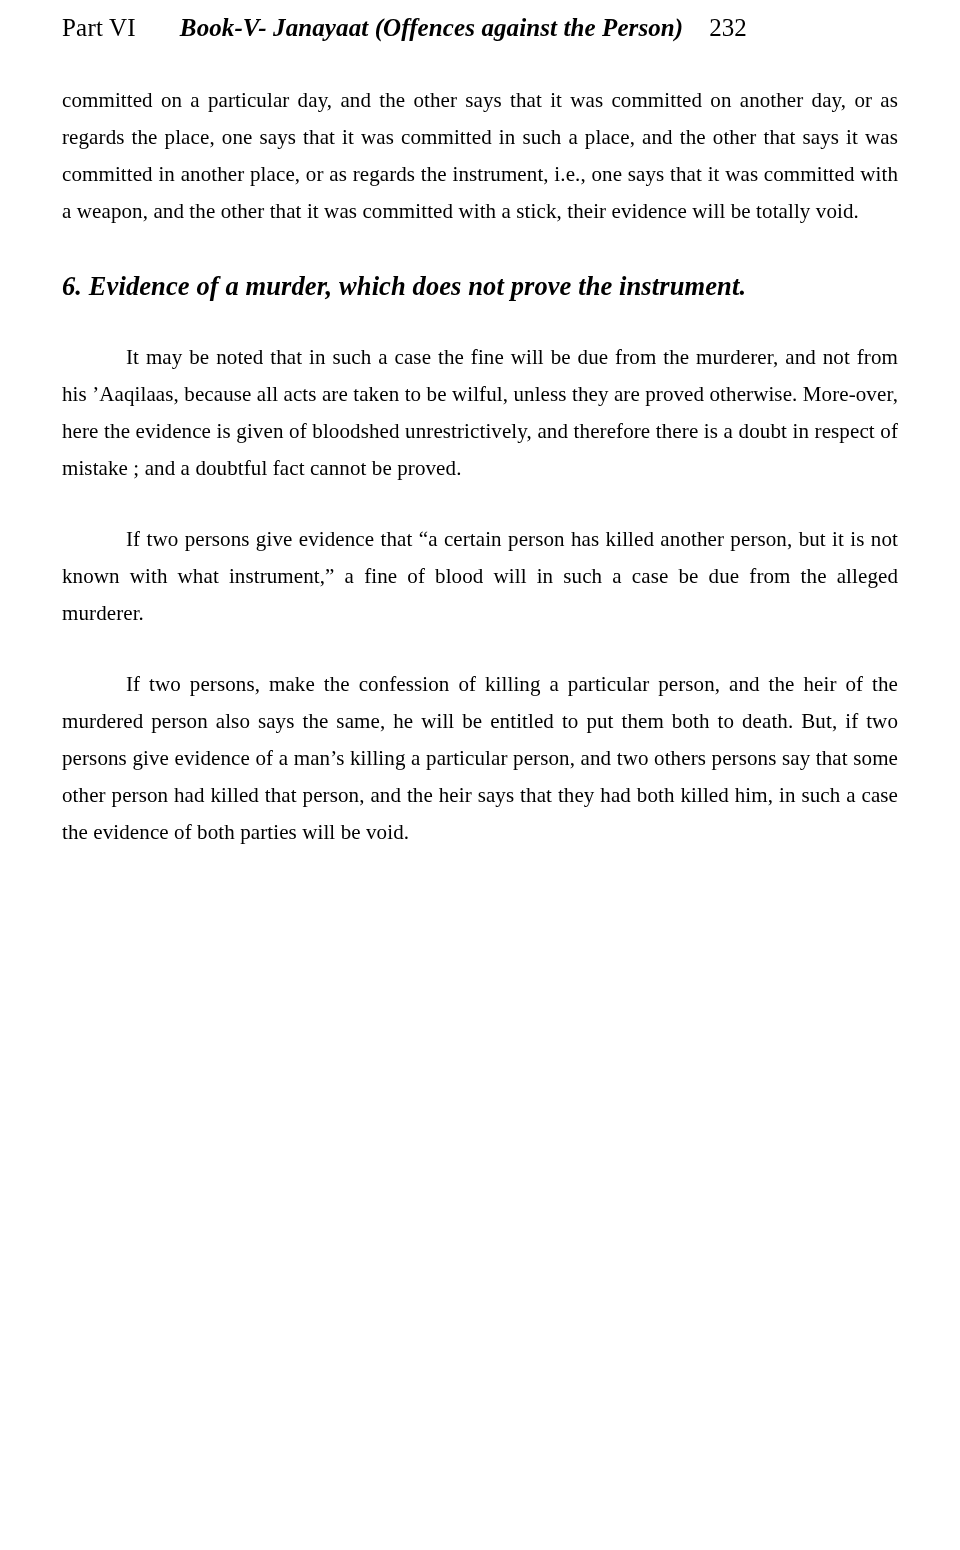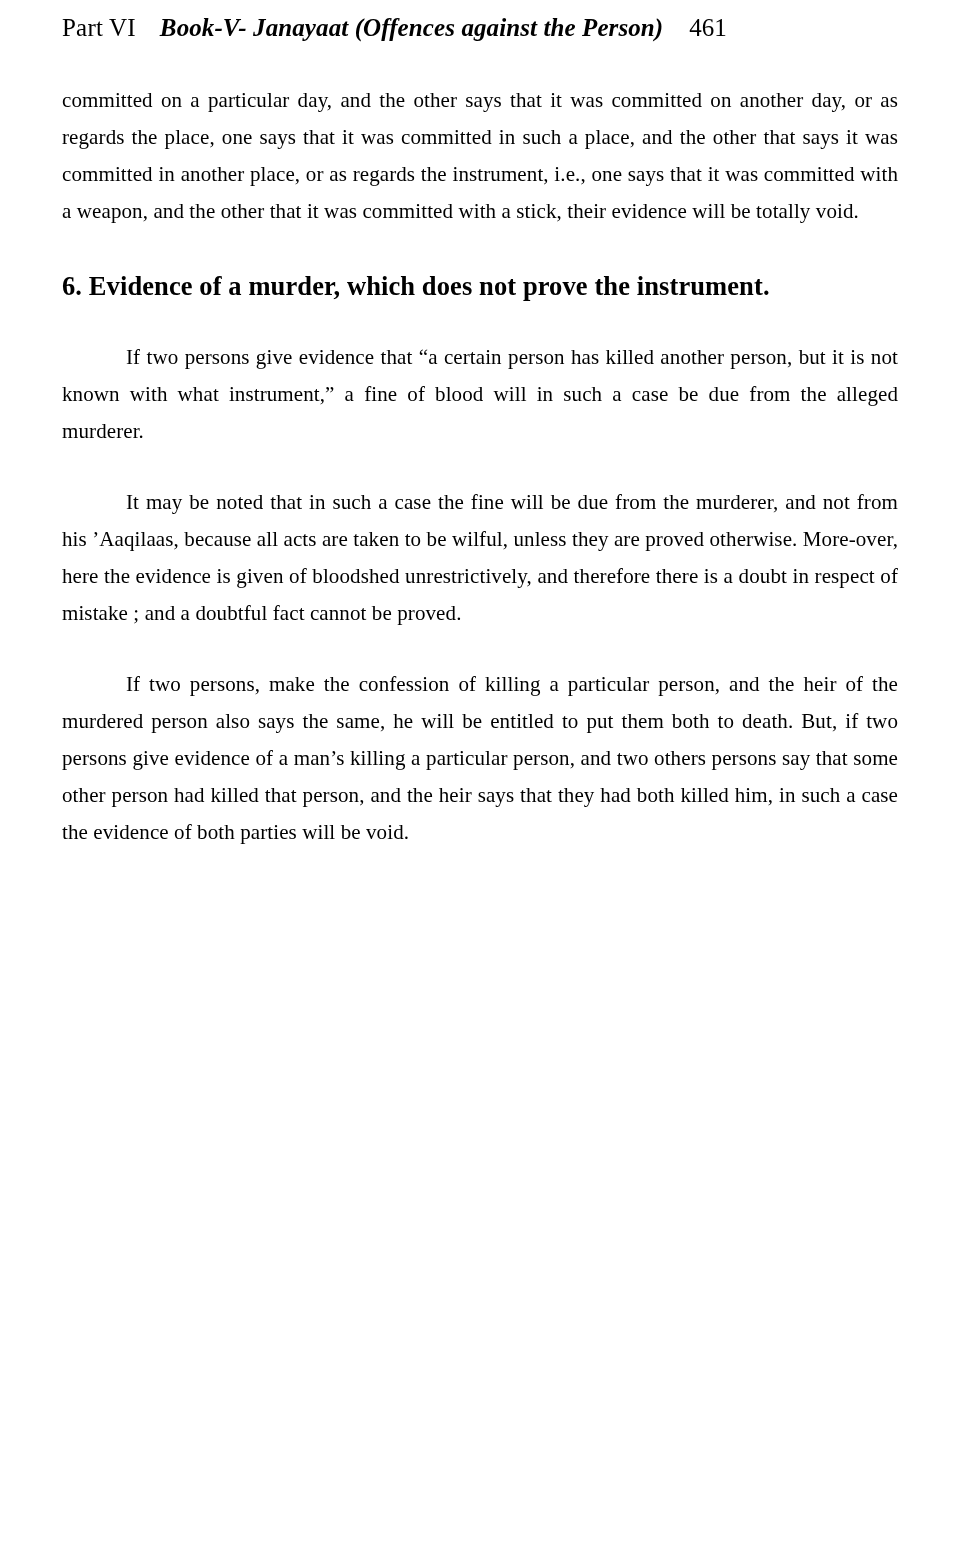--- a/index.html
+++ b/index.html
@@ -31,21 +31,21 @@
   }
   .header-part {
     font-family: "Liberation Serif", "DejaVu Serif", serif;
     font-size: 25px;
     letter-spacing: 0.2px;
   }
   .header-title {
     font-style: italic;
     font-weight: bold;
     font-size: 25px;
-    margin-left: 24px;
+    margin-left: 44px;
     letter-spacing: 0.1px;
   }
   .header-page {
     margin-left: 26px;
     font-size: 25px;
     font-weight: normal;
   }
   .content {
     padding: 0 62px 0 62px;
   }
@@ -62,20 +62,21 @@
   }
   .para-indent {
     text-indent: 64px;
   }
   .heading-bold {
     font-weight: bold;
     font-size: 26.5px;
     line-height: 37px;
     text-align: justify;
     margin: 0;
+    font-style: italic;
   }
   .heading-plain {
     font-size: 26.5px;
     line-height: 37px;
     margin: 0;
   }
   .block-gap-lg {
     margin-top: 38px;
   }
   .block-gap-md {
@@ -83,30 +84,30 @@
   }
 </style>
 </head>
 <body>
 
 <div class="page">
 
   <div class="header">
     <span class="header-part">Part VI</span>
     <span class="header-title">Book-V- Janayaat  (Offences against the Person)</span>
-    <span class="header-page">461</span>
+    <span class="header-page">232</span>
   </div>
 
   <div class="content">
 
     <p class="para-first">committed on a particular day, and the other says that it was committed on another day, or as regards the place, one says that it was committed in such a place, and the other that says it was committed in another place, or as regards the instrument, i.e., one says that it was committed with a weapon, and the other that it was committed with a stick, their evidence will be totally void.</p>
 
     <p class="heading-bold block-gap-lg">6.  Evidence  of  a  murder,  which  does  not  prove  the instrument.</p>
 
+    <p class="para-indent block-gap-md">It may be noted that in such a case the fine will be due from the murderer, and not from his ’Aaqilaas, because all acts are taken to be wilful, unless they are proved otherwise. More-over, here the evidence is given of bloodshed unrestrictively, and therefore there is a doubt in respect of mistake ; and a doubtful fact cannot be proved.</p>
+
     <p class="para-indent block-gap-md">If two persons give evidence that “a certain person has killed another person, but it is not known with what instrument,” a fine of blood will in such a case be due from the alleged murderer.</p>
-
-    <p class="para-indent block-gap-md">It may be noted that in such a case the fine will be due from the murderer, and not from his ’Aaqilaas, because all acts are taken to be wilful, unless they are proved otherwise. More-over, here the evidence is given of bloodshed unrestrictively, and therefore there is a doubt in respect of mistake ; and a doubtful fact cannot be proved.</p>
 
 
     <p class="para-indent block-gap-md">If two persons, make the confession of killing a particular person, and the heir of the murdered person also says the same, he will be entitled to put them both to death. But, if two persons give evidence of a man’s killing a particular person, and two others persons say that some other person had killed that person, and the heir says that they had both killed him, in such a case the evidence of both parties will be void.</p>
 
   </div>
 </div>
 
 </body></html>

